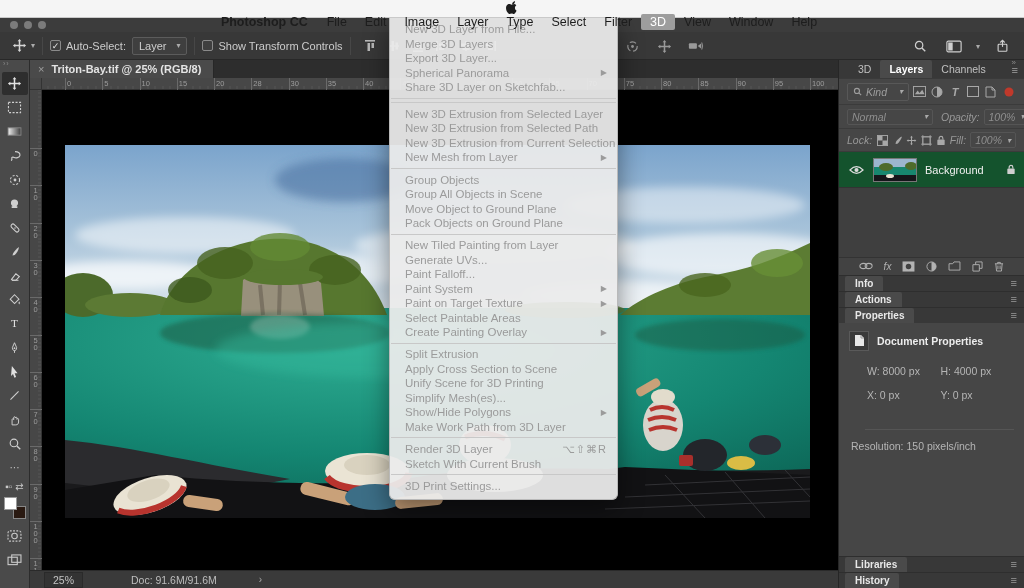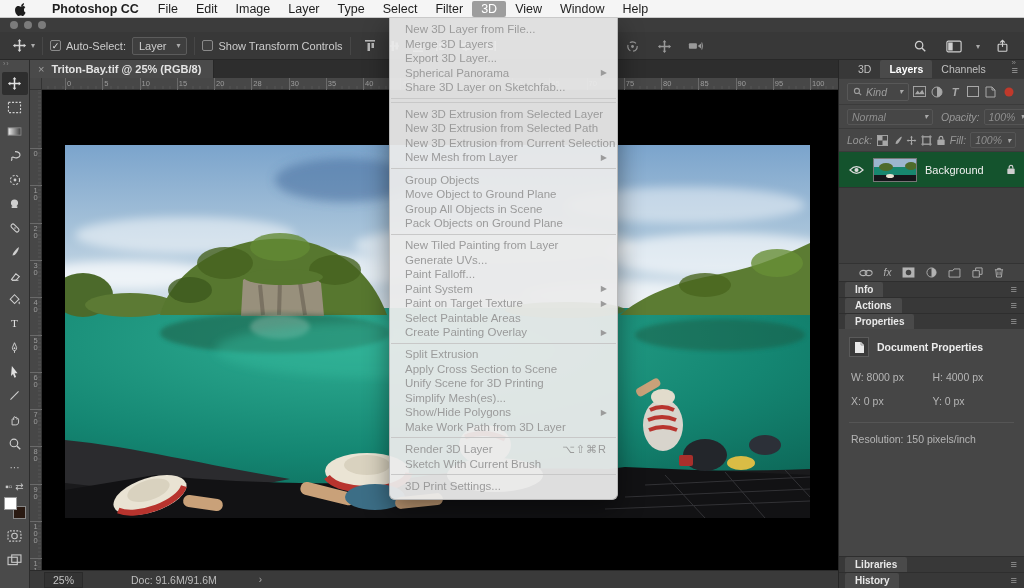--- a/index.html
+++ b/index.html
@@ -3,21 +3,21 @@
 <meta charset="utf-8">
 <style>
   * { margin:0; padding:0; box-sizing:border-box; }
   html,body { width:1024px; height:588px; overflow:hidden; background:#000;
               font-family:"Liberation Sans", sans-serif; -webkit-font-smoothing:antialiased; }
   .app { position:relative; width:1024px; height:588px; background:#383838; }
 
   
   .menubar { position:absolute; top:0; left:0; width:1024px; height:18px; background:#f5f5f5;
              display:flex; align-items:center; padding-left:14px; gap:0; z-index:60;
-             border-bottom:1px solid #c9c9c9; }
+             border-bottom:1px solid #c9c9c9;flex-direction:column; }
   .apple { width:13px; height:15px; margin-right:16px; display:flex; align-items:center; }
   .mb-item { font-size:12.5px; color:#1d1d1d; padding:1px 9px; white-space:nowrap; }
   .mb-item.bold { font-weight:bold; padding-right:10px; }
   .mb-item.active { background:#9d9d9d; color:#fff; border-radius:2px; }
 
   
   .titlebar { position:absolute; top:18px; left:0; width:1024px; height:14px; background:#3c3c3c; }
   .tl { position:absolute; top:3px; width:8px; height:8px; border-radius:50%; background:#7b7b7b; }
 
   
@@ -108,22 +108,22 @@
            border-top:1px solid #2e2e2e; }
   .phead .ptab { background:#4a4a4a; color:#e8e8e8; font-weight:bold; font-size:10px; padding:2px 10px;
                  margin-left:6px; border-radius:2px 2px 0 0; }
   .phead .burger { position:absolute; right:7px; color:#9a9a9a; font-size:11px; line-height:9px; }
 
   .props { background:#464646; padding:8px 10px 0 10px; }
   .dp-row { display:flex; align-items:center; gap:8px; margin-bottom:10px; }
   .dp-icon { width:20px; height:20px; background:#3a3a3a; border:1px solid #5a5a5a; display:flex;
              align-items:center; justify-content:center; }
   .dp-title { color:#ececec; font-size:10.5px; font-weight:bold; }
-  .wh-grid { display:grid; grid-template-columns:1fr 1fr; row-gap:12px; padding:4px 0 15px 2px; color:#b5b5b5;
-             border-bottom:1px solid #555; }
+  .wh-grid { display:grid; grid-template-columns:1fr 1fr; row-gap:12px; padding:4px 0 28px 2px; color:#b5b5b5;
+             border-bottom:1px solid #555;margin-left:16px; }
   .wh-grid b { font-weight:normal; color:#b5b5b5; }
   .res { padding:10px 0 0 2px; color:#b5b5b5; }
   .props-fill { flex:1; background:#464646; }
 
   
   .menu3d { position:absolute; top:18px; left:389px; width:229px; background:rgba(235,235,235,0.94);
             border:1px solid #b9b9b9; border-top:none; border-radius:0 0 6px 6px;
             box-shadow:0 10px 26px rgba(0,0,0,0.45); z-index:55; padding:4px 0 6px 0; }
   .mi { position:relative; height:14.45px; display:flex; align-items:center; padding:0 10px 0 15px;
         font-size:11.5px; color:#9b9b9b; white-space:nowrap; }
@@ -834,24 +834,24 @@
       </div>
       <div class="mi">
         <span>New Mesh from Layer</span>
         <span class="sub">▶</span>
       </div>
       <div class="msep"></div>
       <div class="mi">
         <span>Group Objects</span>
       </div>
       <div class="mi">
+        <span>Group All Objects in Scene</span>
+      </div>
+      <div class="mi">
         <span>Move Object to Ground Plane</span>
-      </div>
-      <div class="mi">
-        <span>Group All Objects in Scene</span>
       </div>
       <div class="mi">
         <span>Pack Objects on Ground Plane</span>
       </div>
       <div class="msep"></div>
       <div class="mi">
         <span>New Tiled Painting from Layer</span>
       </div>
       <div class="mi">
         <span>Generate UVs...</span>

